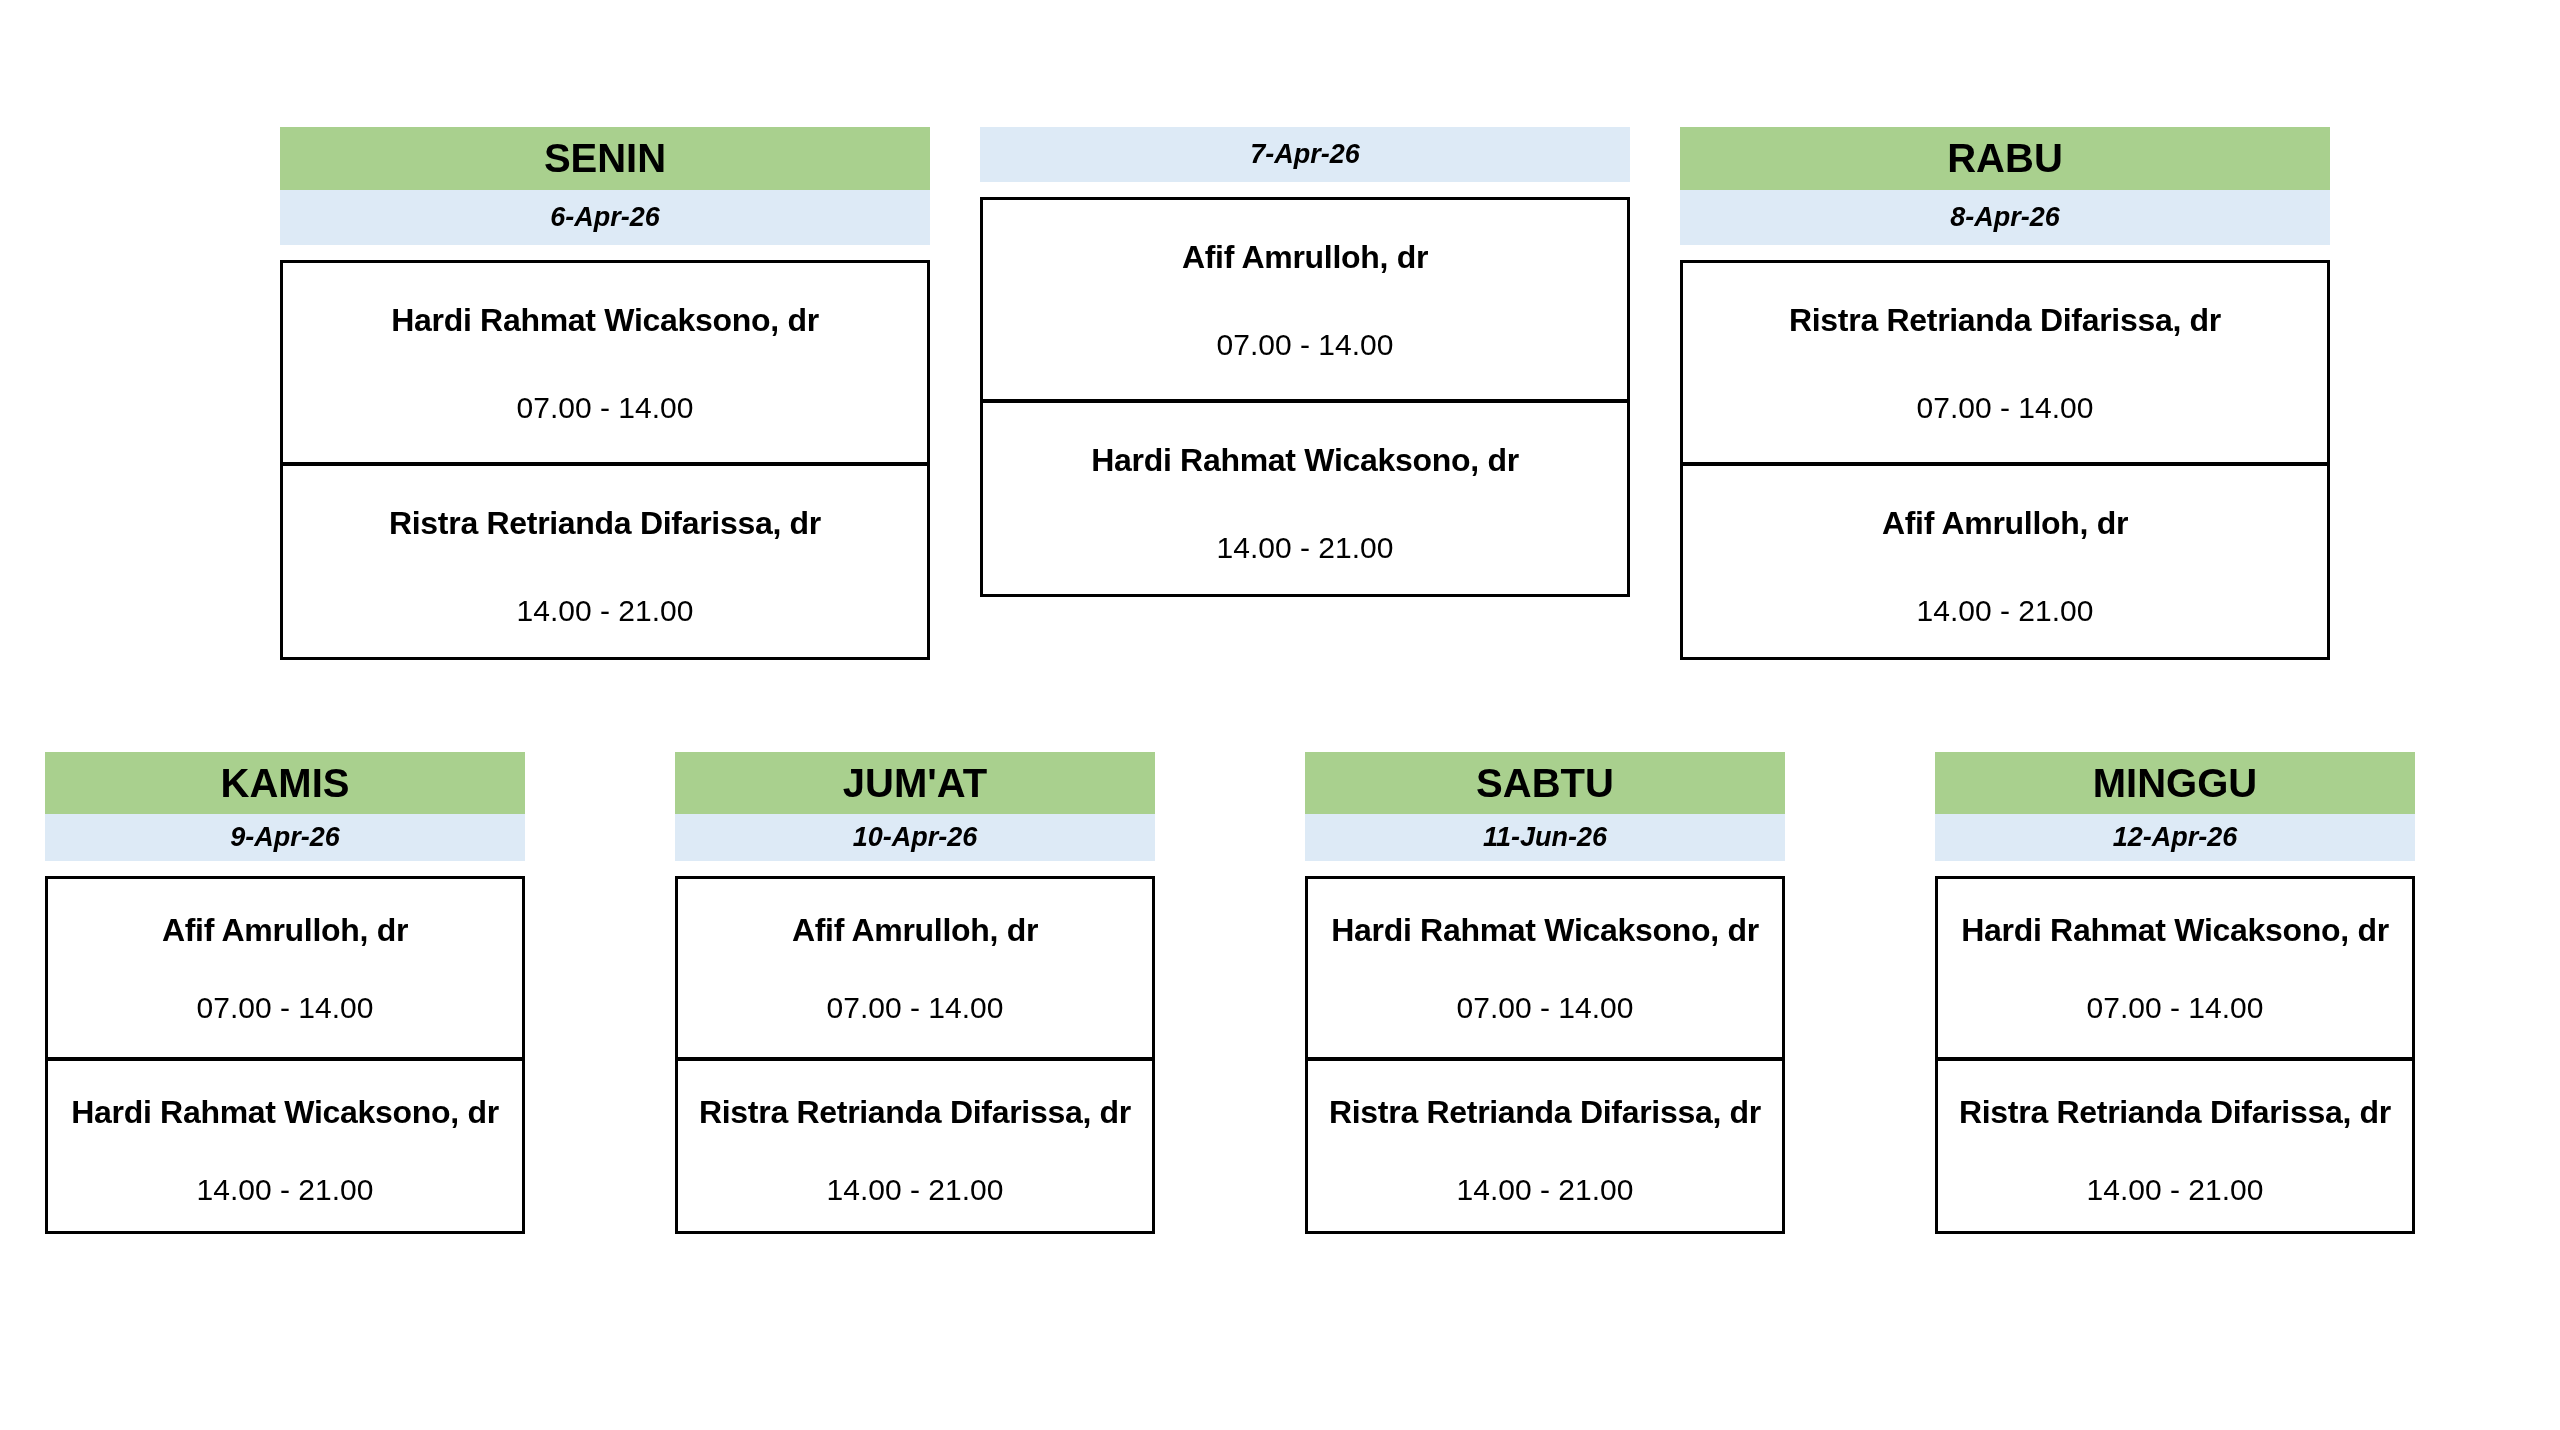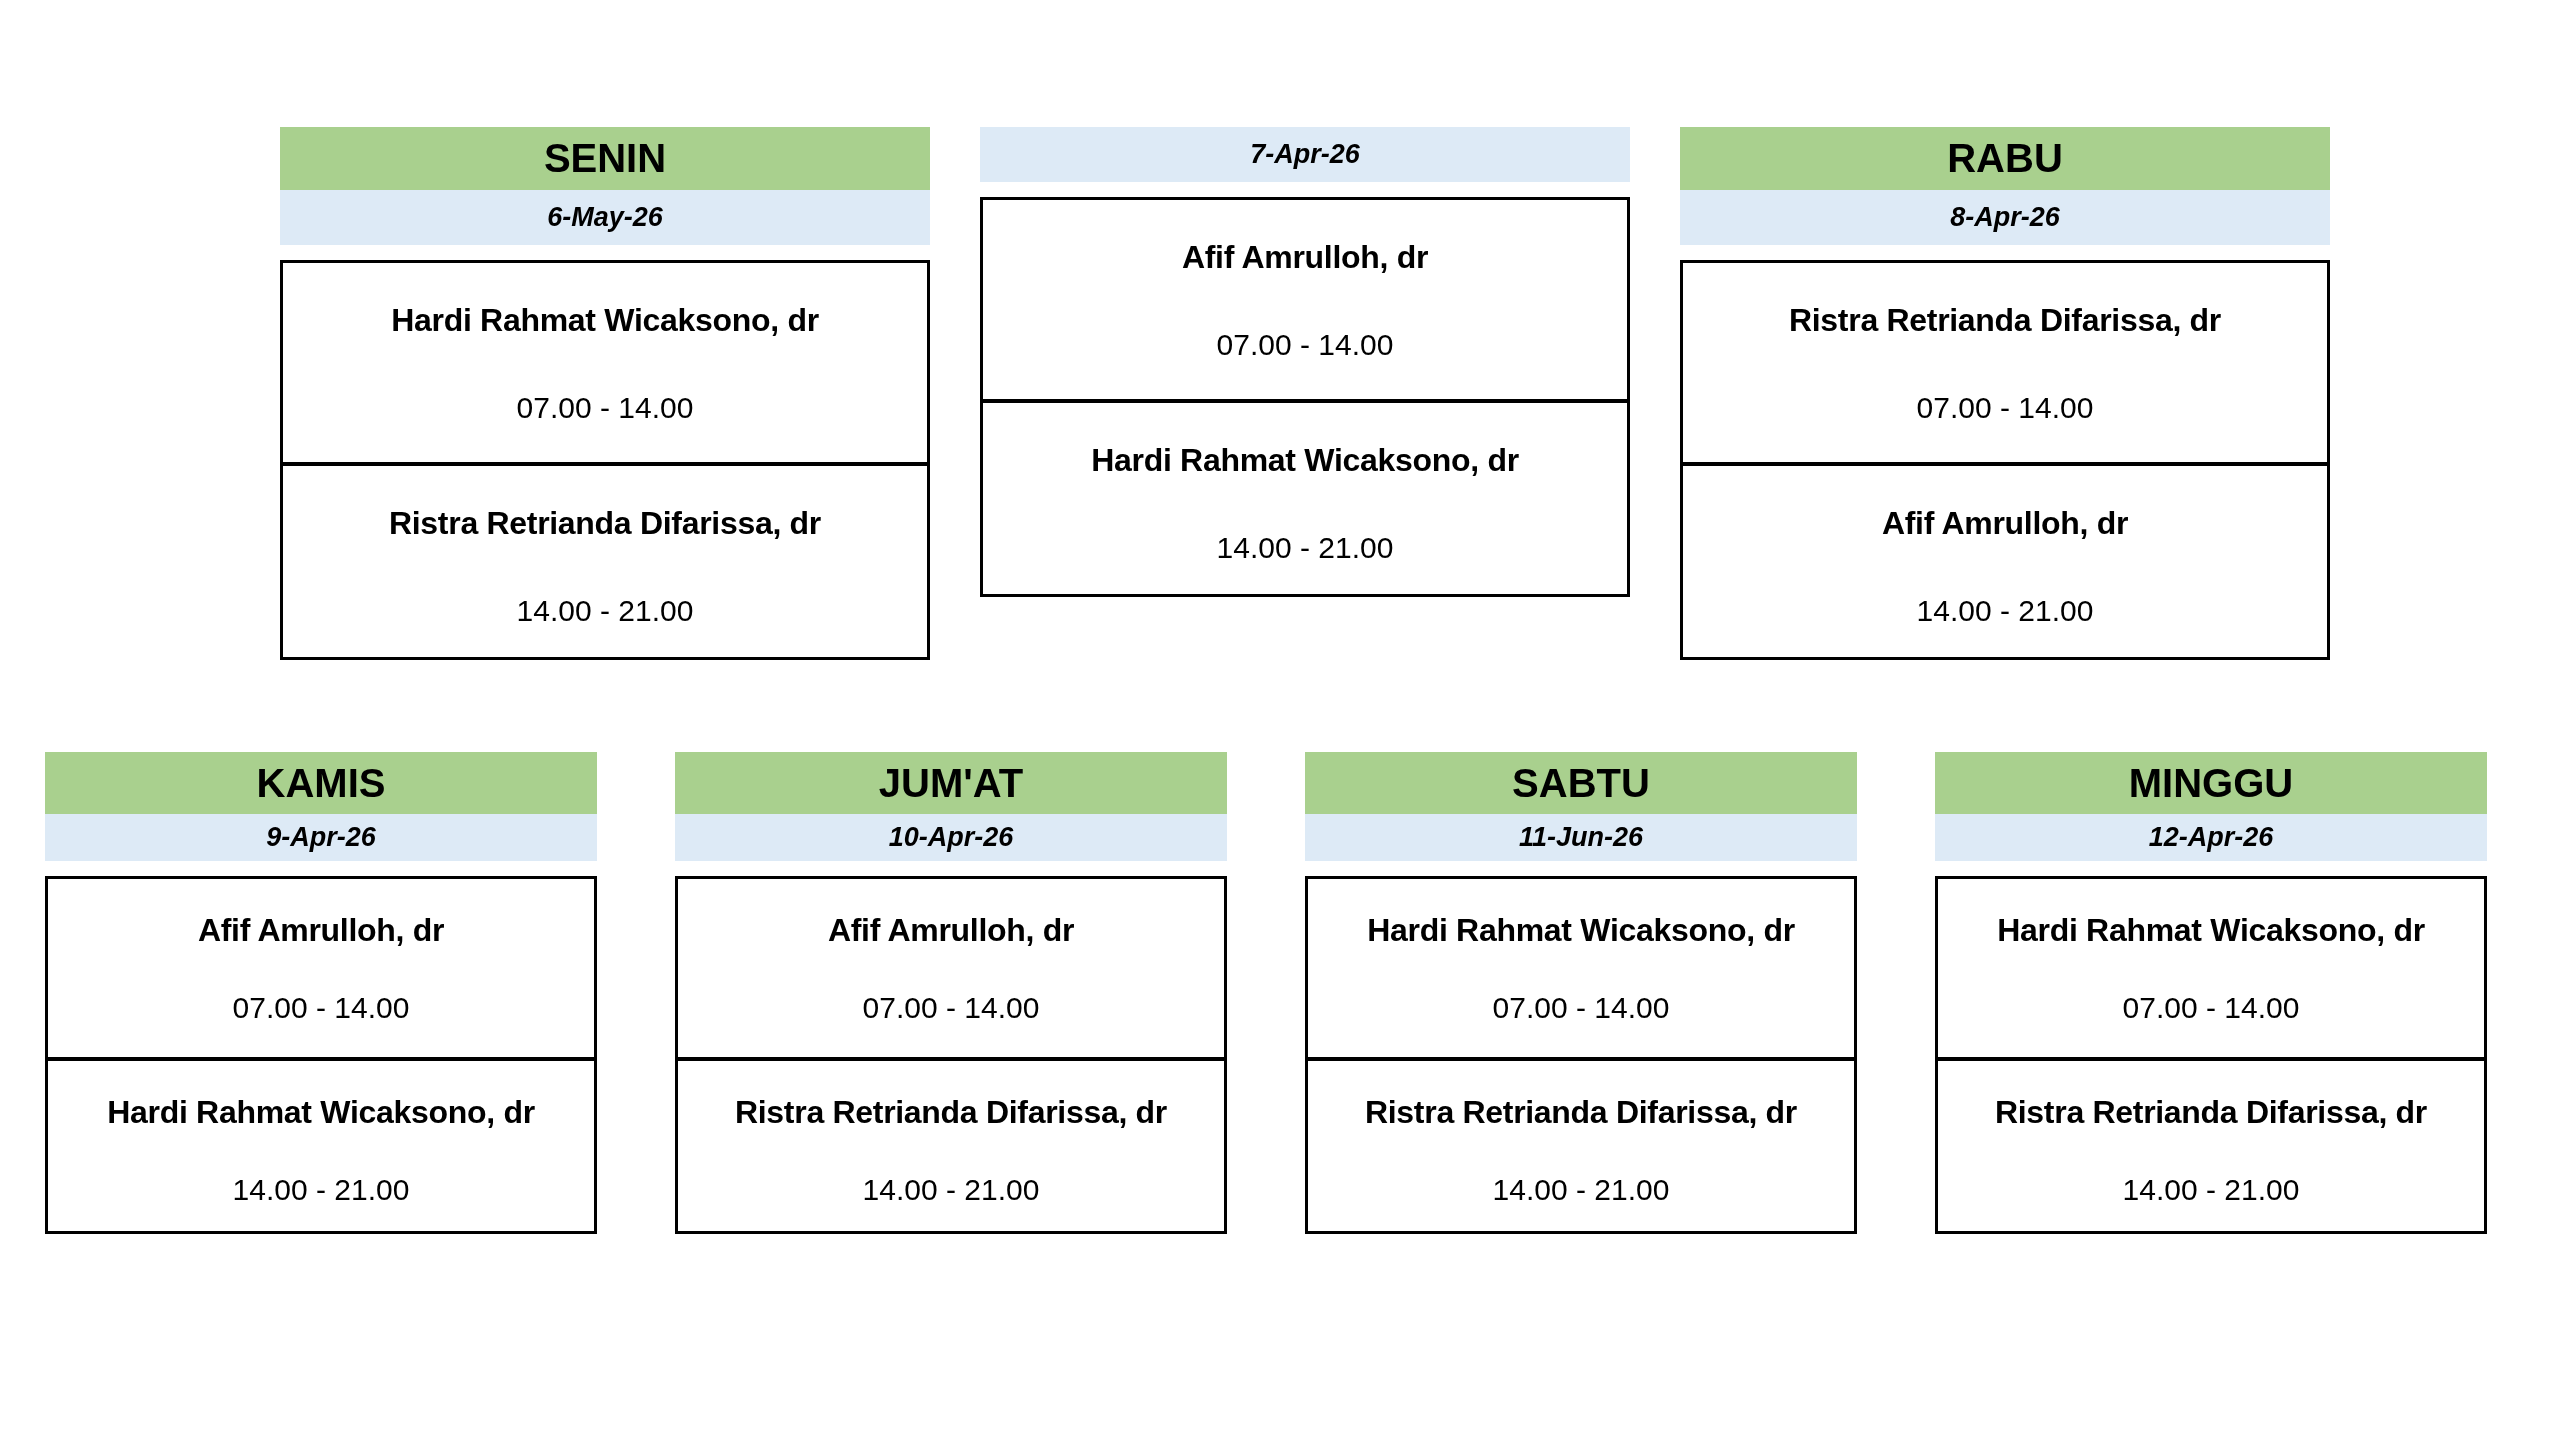--- a/index.html
+++ b/index.html
@@ -19,21 +19,21 @@
     overflow:hidden;
   }
   .canvas{position:relative;width:2560px;height:1430px;background:var(--background);}
   .card{position:absolute;}
   
   .r1{width:650px;margin-left:8px;}
   .c0{left:272px;top:127px;}
   .c1{left:972px;top:127px;}
   .c2{left:1672px;top:127px;}
   
-  .r2{width:552px;}
+  .r2{width:480px;}
   .c3{left:45px;top:752px;}
   .c4{left:675px;top:752px;}
   .c5{left:1305px;top:752px;}
   .c6{left:1935px;top:752px;}
 
   .day-header{
     background:var(--day-header-bg);
     display:flex;align-items:center;justify-content:center;
     font-weight:700;font-size:40px;letter-spacing:0px;
   }
@@ -72,21 +72,21 @@
 </head>
 <body>
 
 <div class="canvas">
 
   <section class="card r1 c0">
     <header class="day-header">
       <span>SENIN</span>
     </header>
     <div class="date-band">
-      <span>6-May-26</span>
+      <span>6-Apr-26</span>
     </div>
     <div class="shift-box">
       <div class="shift">
         <div class="doctor">Hardi Rahmat Wicaksono, dr</div>
         <div class="time">07.00 - 14.00</div>
       </div>
       <div class="shift">
         <div class="doctor">Ristra Retrianda Difarissa, dr</div>
         <div class="time">14.00 - 21.00</div>
       </div>

